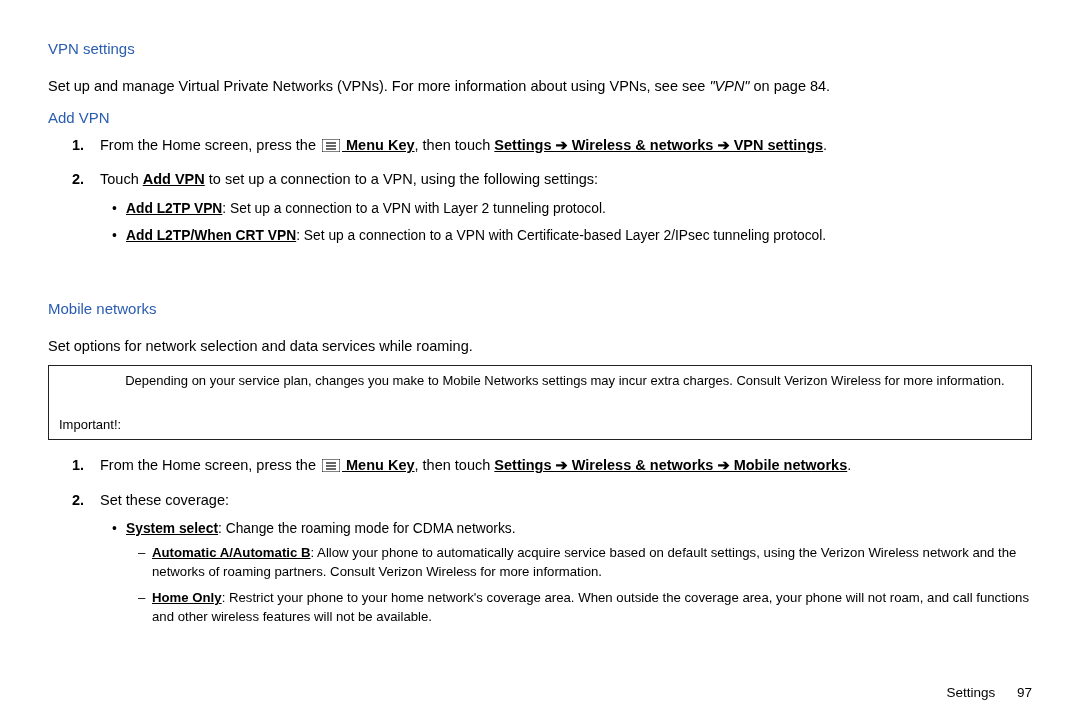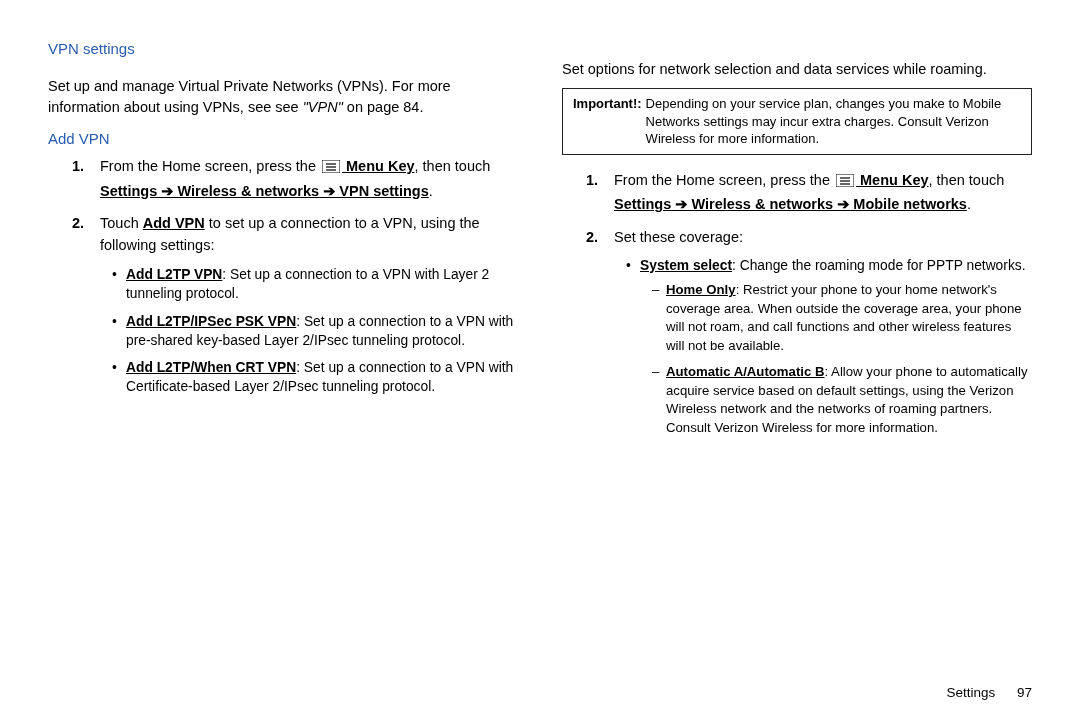--- a/index.html
+++ b/index.html
@@ -8,20 +8,21 @@
       width: 1080px;
       height: 720px;
       background: #fff;
       color: #000;
       position: relative;
       padding: 40px 48px 20px 48px;
     }
     .columns {
       display: flex;
       gap: 44px;
+      flex-direction: column;
     }
     .col {
       flex: 1;
       min-width: 0;
     }
     .heading-blue {
       color: #2a5db0;
       font-size: 15px;
       font-weight: 400;
       margin-bottom: 8px;
@@ -101,23 +102,24 @@
     }
     .important-box {
       border: 0.5px solid #222;
       padding: 6px 10px 6px 10px;
       font-size: 13px;
       line-height: 1.35;
       margin: 8px 0 14px 0;
       display: flex;
     }
     .important-label {
-      font-weight: bold;
+      font-weight: normal;
       white-space: nowrap;
       padding-right: 4px;
+      margin-top: 44px;
     }
     .footer {
       position: absolute;
       right: 48px;
       bottom: 20px;
       font-size: 13.5px;
     }
     .footer .pnum { margin-left: 18px; }
   </style>
 </head>
@@ -138,52 +140,52 @@
               <line x1="4" y1="4" x2="14" y2="4" stroke="#000" stroke-width="1.2"></line>
               <line x1="4" y1="7" x2="14" y2="7" stroke="#000" stroke-width="1.2"></line>
               <line x1="4" y1="10" x2="14" y2="10" stroke="#000" stroke-width="1.2"></line>
             </svg></span><span class="bold"> Menu Key</span><span>, then touch </span><span class="bold">Settings ➔ Wireless &amp; networks ➔ VPN settings</span><span>.</span>
       </li>
       <li>
         <span class="num">2.</span>
         <span>Touch </span><span class="bold">Add VPN</span><span> to set up a connection to a VPN, using the following settings:</span>
         <ul class="bullet-list">
           <li><span class="bold">Add L2TP VPN</span><span>: Set up a connection to a VPN with Layer 2 tunneling protocol.</span></li>
-          <li><span class="bold">Add L2TP/IPSec PSK VPN</span><span>: Set up a connection to a VPN with pre-shared key-based Layer 2/IPsec tunneling protocol.</span></li>
           <li><span class="bold">Add L2TP/When CRT VPN</span><span>: Set up a connection to a VPN with Certificate-based Layer 2/IPsec tunneling protocol.</span></li>
         </ul>
       </li>
     </ol>
   </div>
 
   <div class="col">
+    <div class="heading-blue">Mobile networks</div>
     <p class="body-text">Set options for network selection and data services while roaming.</p>
     <div class="important-box">
       <div class="important-label">Important!:</div>
       <div> Depending on your service plan, changes you make to Mobile Networks settings may incur extra charges. Consult Verizon Wireless for more information.</div>
     </div>
     <ol class="num-list">
       <li>
         <span class="num">1.</span>
         <span>From the Home screen, press the </span><span class="menu-icon"><svg width="18" height="13" viewBox="0 0 18 13">
               <rect x="0" y="0" width="18" height="13" rx="1.5" fill="none" stroke="#000" stroke-width="1"></rect>
               <line x1="4" y1="4" x2="14" y2="4" stroke="#000" stroke-width="1.2"></line>
               <line x1="4" y1="7" x2="14" y2="7" stroke="#000" stroke-width="1.2"></line>
               <line x1="4" y1="10" x2="14" y2="10" stroke="#000" stroke-width="1.2"></line>
             </svg></span><span class="bold"> Menu Key</span><span>, then touch </span><span class="bold">Settings ➔ Wireless &amp; networks ➔ Mobile networks</span><span>.</span>
       </li>
       <li>
         <span class="num">2.</span>
         <span>Set these coverage:</span>
         <ul class="bullet-list">
           <li>
-            <span class="bold">System select</span><span>: Change the roaming mode for PPTP networks.</span>
+            <span class="bold">System select</span><span>: Change the roaming mode for CDMA networks.</span>
             <ul class="dash-list">
+              <li><span class="bold">Automatic A/Automatic B</span><span>: Allow your phone to automatically acquire service based on default settings, using the Verizon Wireless network and the networks of roaming partners. Consult Verizon Wireless for more information.</span></li>
               <li><span class="bold">Home Only</span><span>: Restrict your phone to your home network's coverage area. When outside the coverage area, your phone will not roam, and call functions and other wireless features will not be available.</span></li>
-              <li><span class="bold">Automatic A/Automatic B</span><span>: Allow your phone to automatically acquire service based on default settings, using the Verizon Wireless network and the networks of roaming partners. Consult Verizon Wireless for more information.</span></li>
             </ul>
           </li>
         </ul>
       </li>
     </ol>
   </div>
 </div>
 
 <div class="footer">
   <span>Settings</span>

